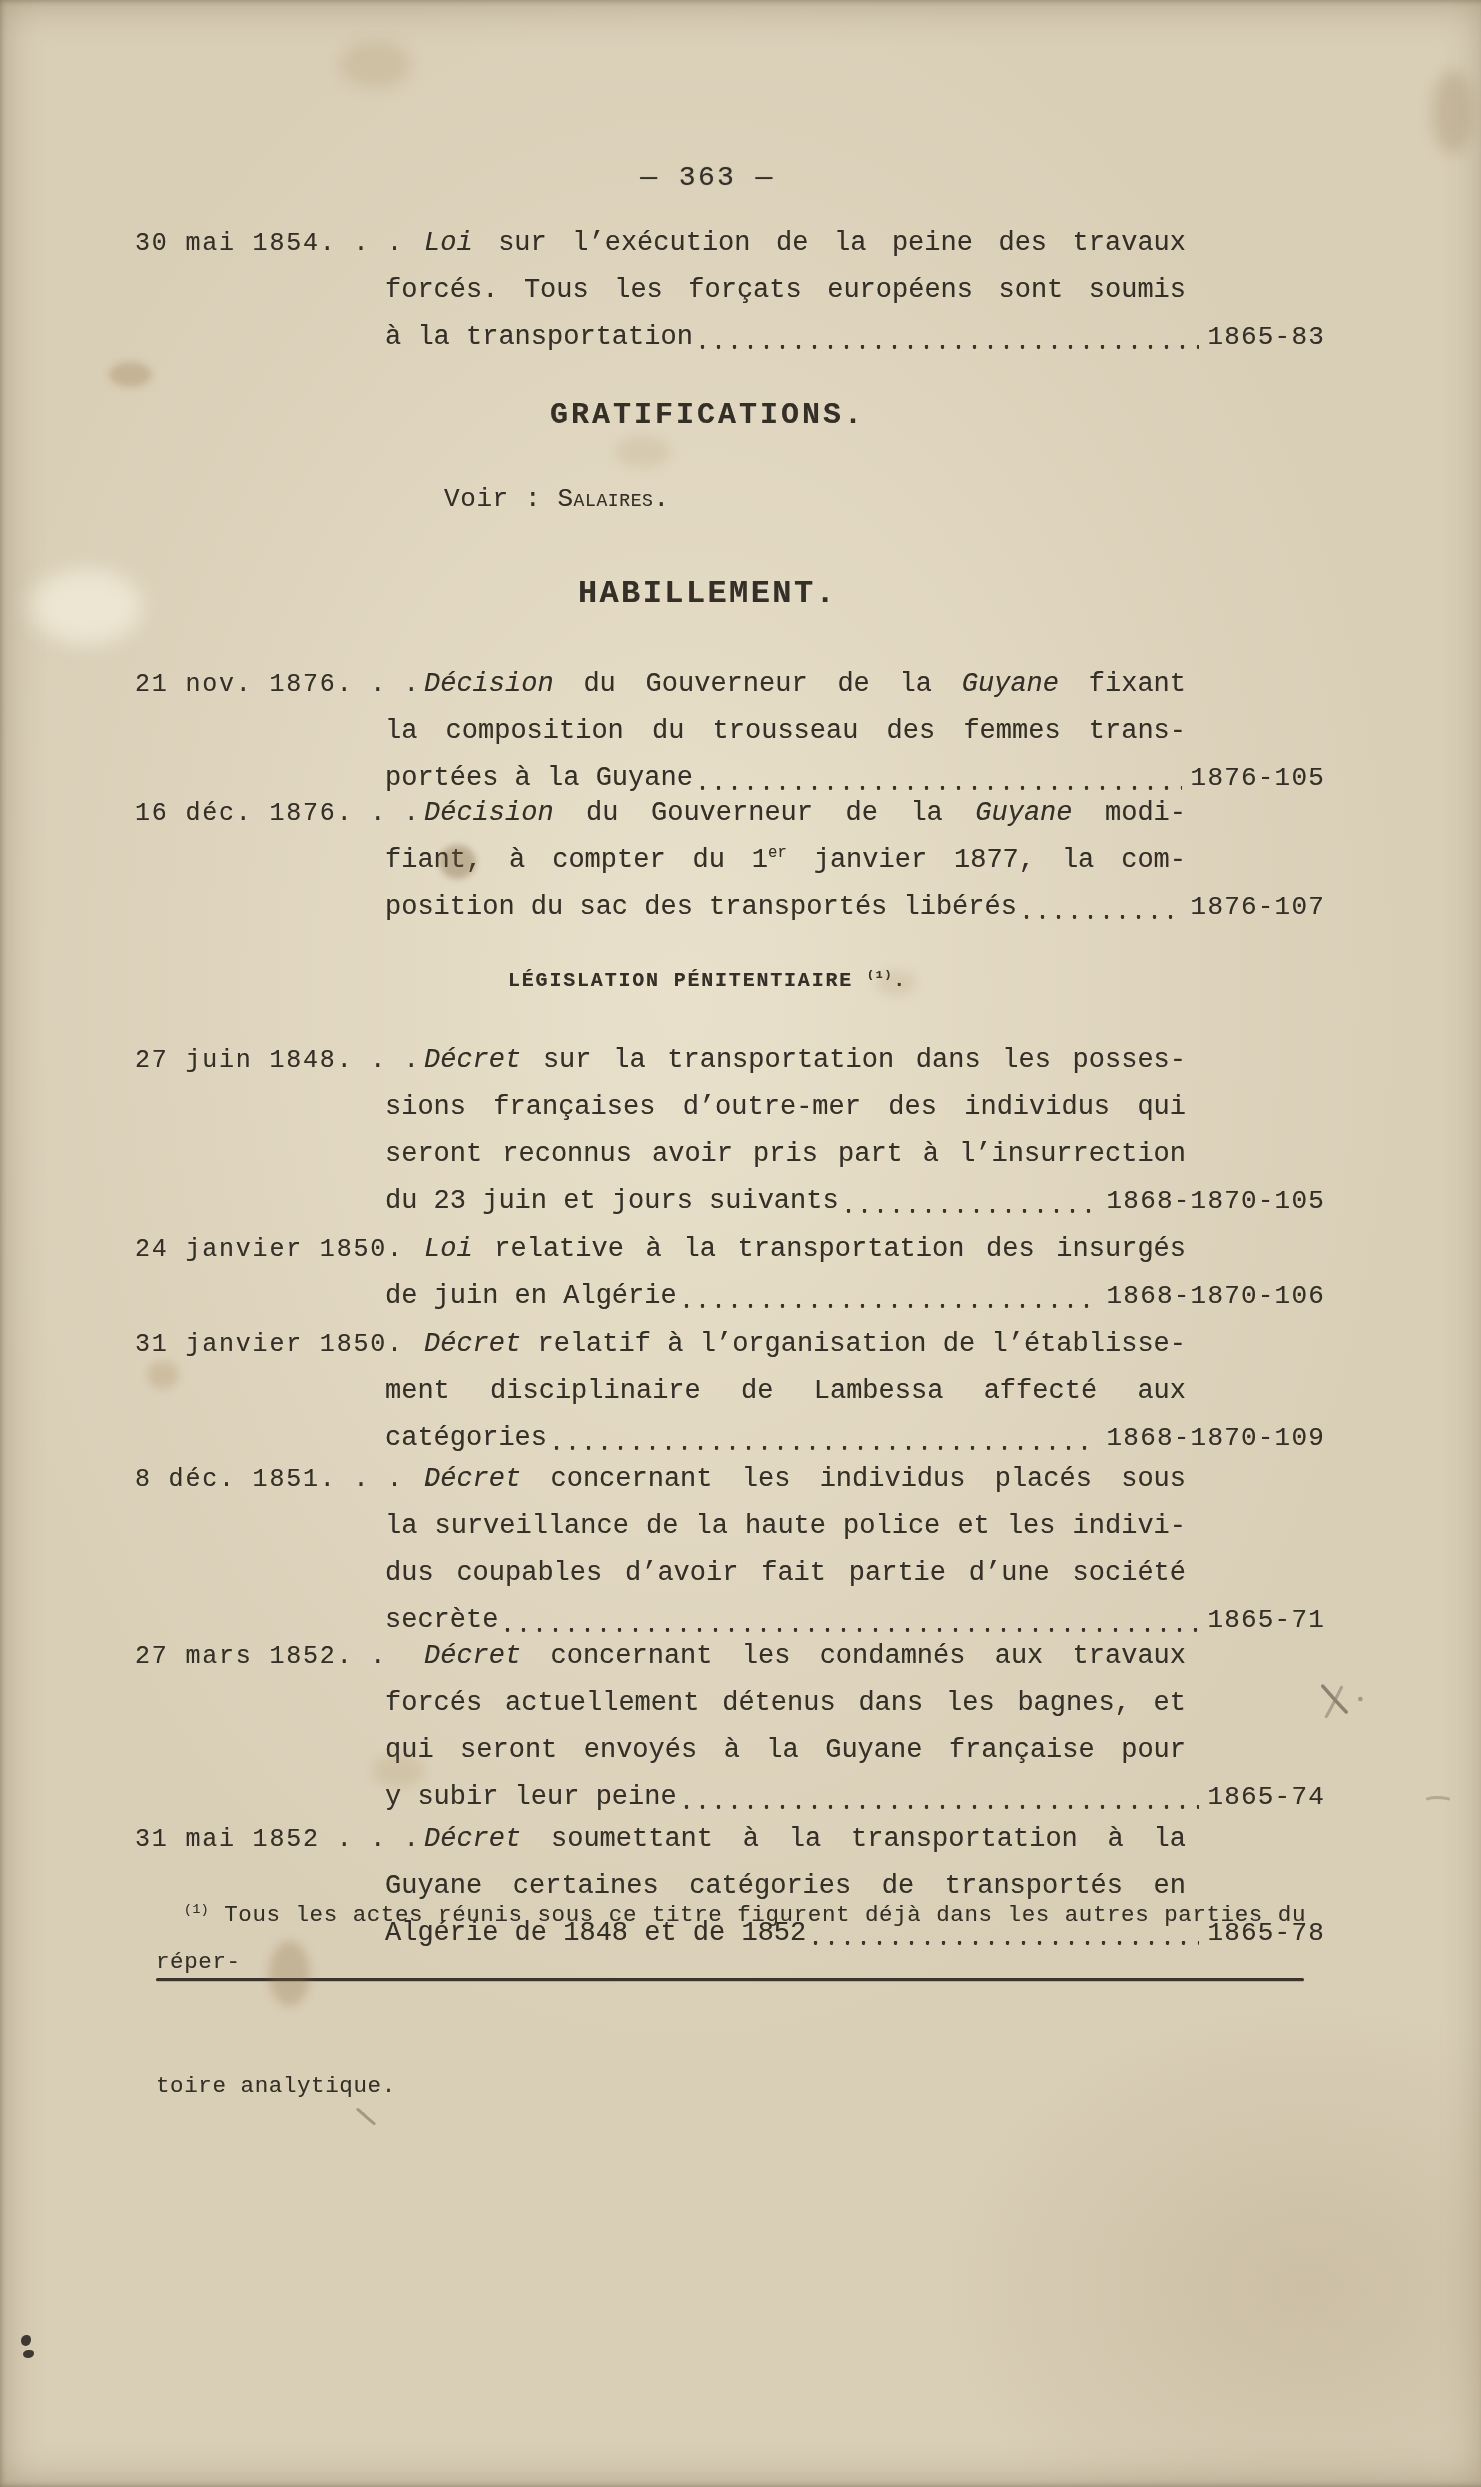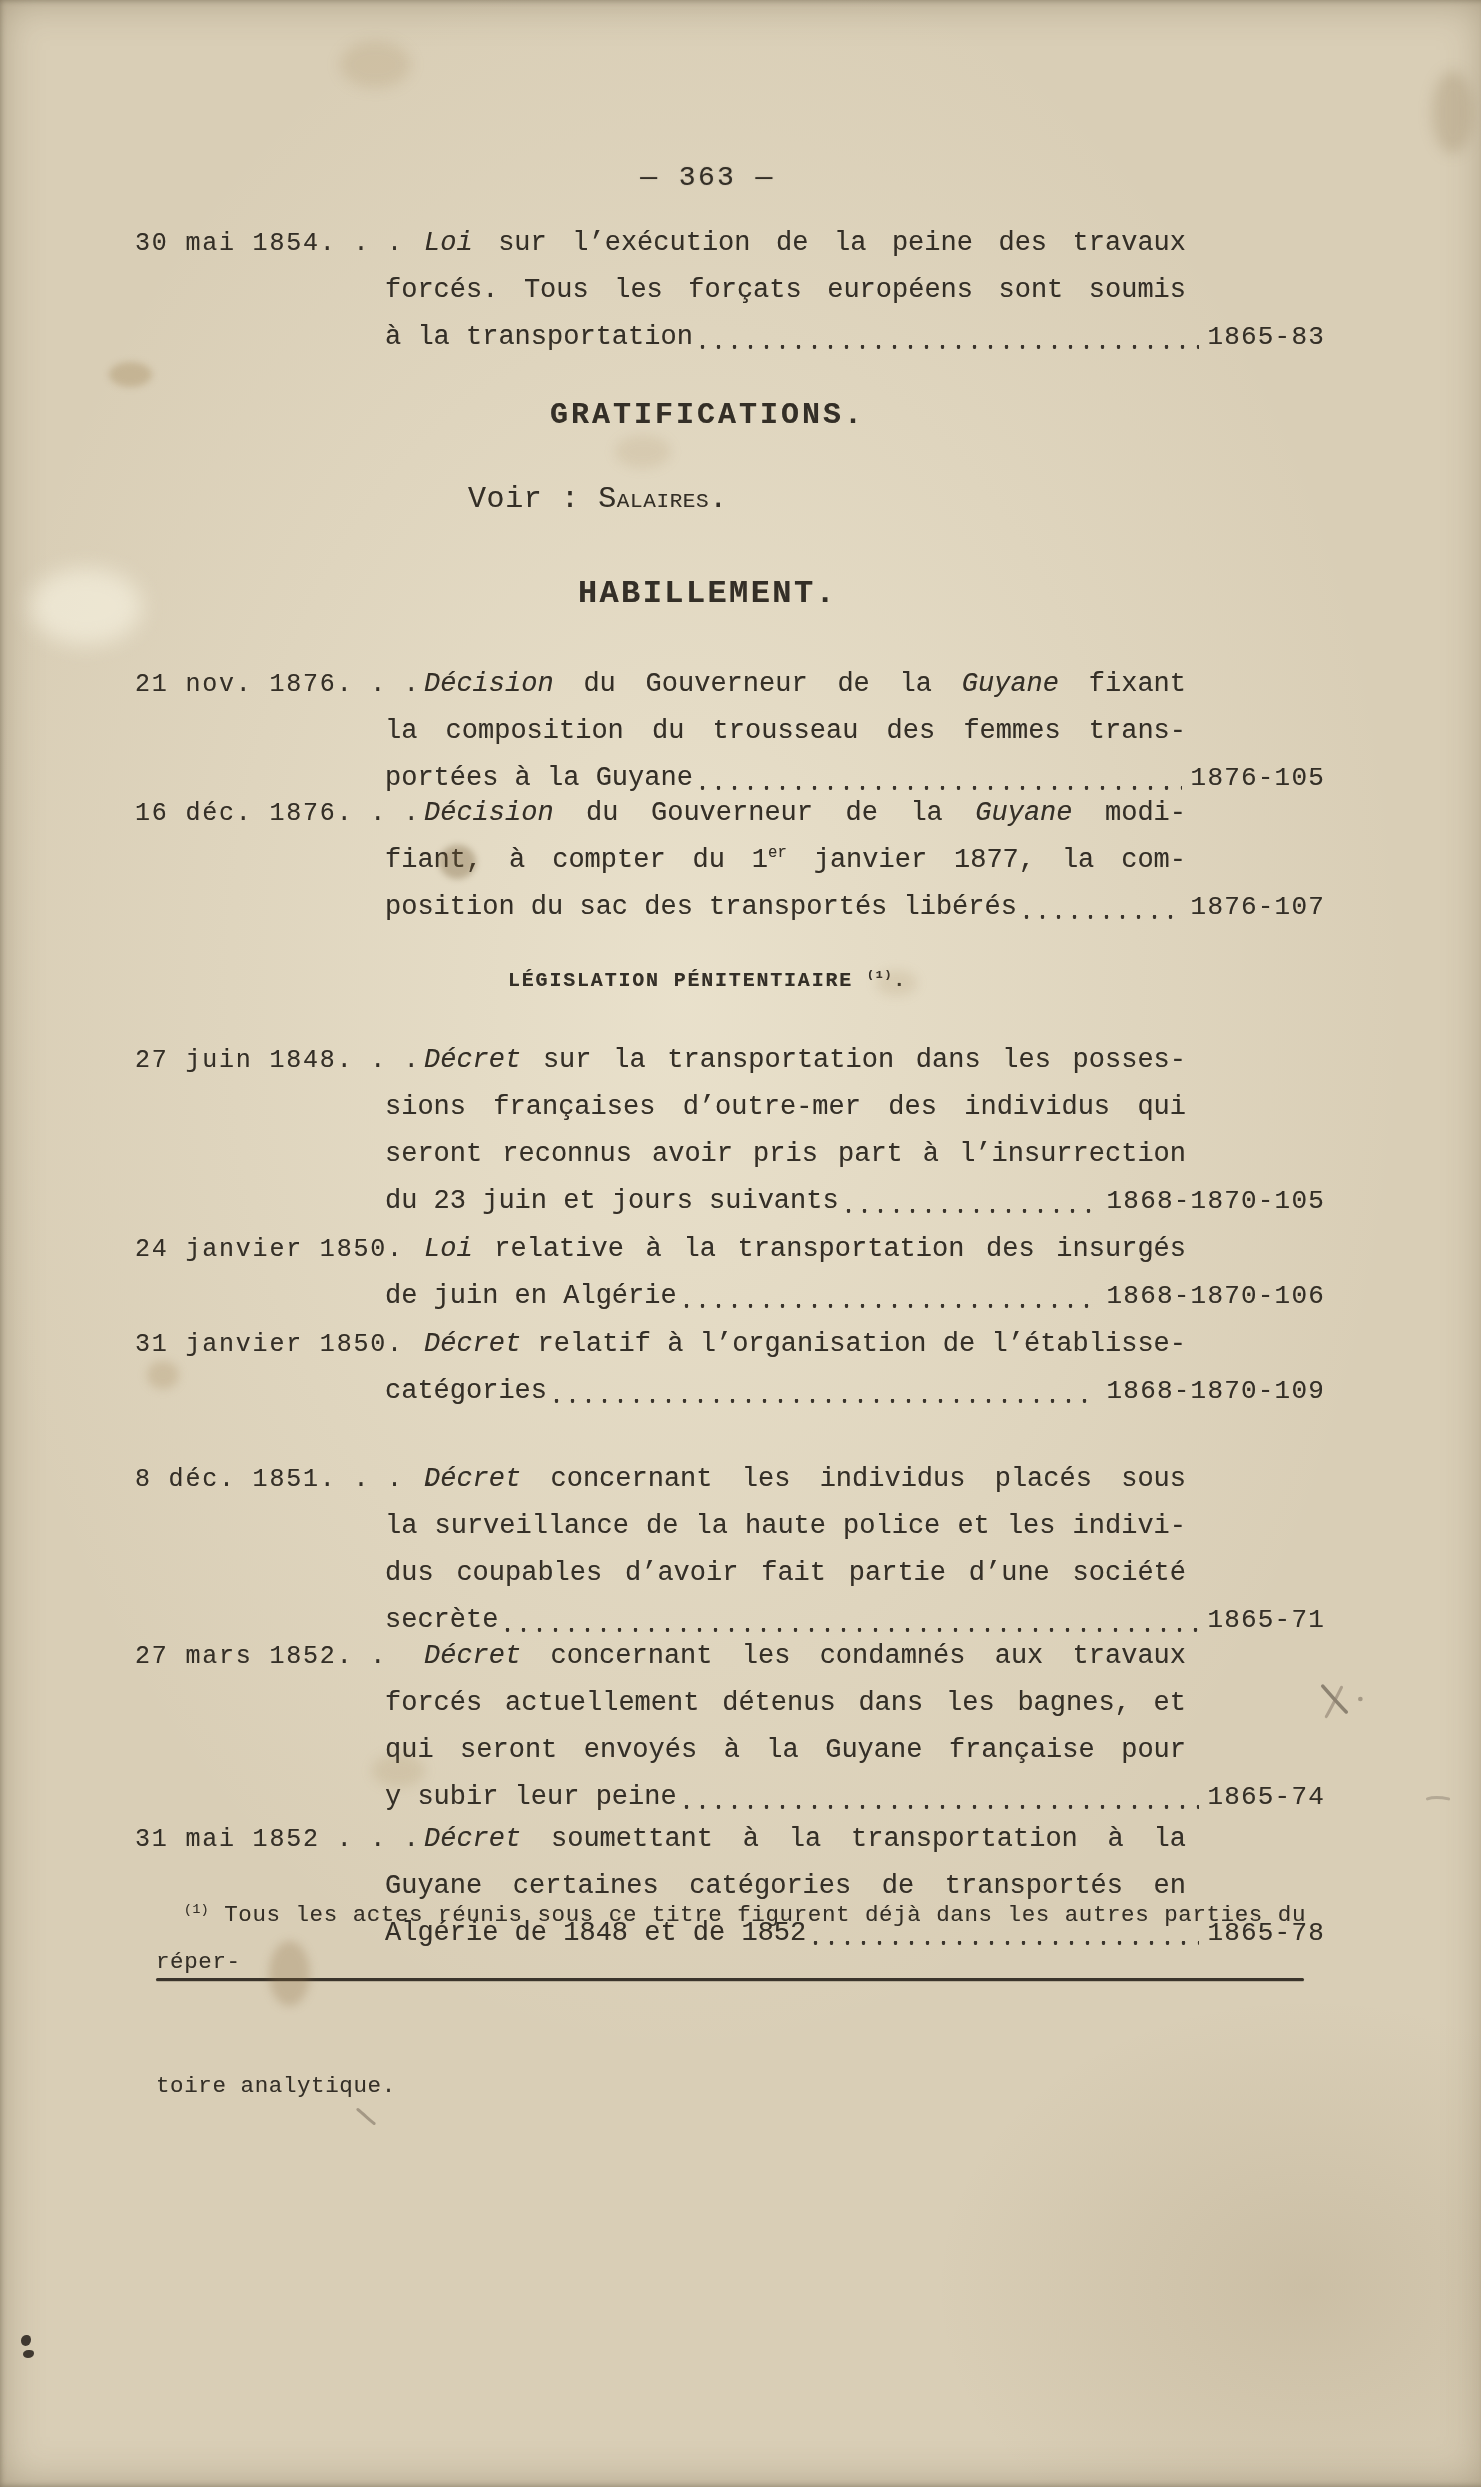--- a/index.html
+++ b/index.html
@@ -18,21 +18,21 @@
     text-align:center;font-size:28px;letter-spacing:2.4px;text-shadow:0 0 1.2px rgba(47,43,36,.35);
   }
   .heading{
     position:absolute;left:95px;width:1225px;height:47px;line-height:47px;text-align:center;
     font-weight:bold;text-shadow:0 0 0.6px rgba(47,43,36,.4);
   }
   .h-grat{top:392px;font-size:30px;letter-spacing:3px;}
   .h-hab{top:570px;font-size:32px;letter-spacing:2.4px;}
   .h-leg{top:957px;font-size:20px;letter-spacing:1.8px;}
   .voir{
-    position:absolute;top:476px;left:468px;height:47px;line-height:47px;font-size:30px;
+    position:absolute;top:476px;left:444px;height:47px;line-height:47px;font-size:26px;
     letter-spacing:0.6px;text-shadow:0 0 0.6px rgba(47,43,36,.35);
   }
   .sc{font-variant:small-caps;}
   .sup{vertical-align:super;font-size:58%;line-height:0;}
   .entry{position:absolute;left:0;width:1481px;}
   .date{
     position:absolute;left:135px;top:0;height:47px;line-height:47px;
     font-size:25px;letter-spacing:1.8px;white-space:pre;text-shadow:0 0 0.6px rgba(47,43,36,.35);
   }
   .tb{position:absolute;left:385px;top:0;width:940px;}
@@ -137,20 +137,21 @@
             <span class="lt"><span>de juin en Algérie</span></span>
             <span class="dots"></span>
             <span class="ref">1868-1870-106</span>
           </div>
         </div>
       </div>
       <div class="entry" style="top: 1321px;">
         <div class="date">31 janvier 1850.</div>
         <div class="tb">
           <div class="bl first"><i>Décret</i><span> relatif à l’organisation de l’établisse-</span></div>
+          <div class="bl"><span>ment disciplinaire de Lambessa affecté aux</span></div>
           <div class="bl lead-line">
             <span class="lt"><span>catégories</span></span>
             <span class="dots"></span>
             <span class="ref">1868-1870-109</span>
           </div>
         </div>
       </div>
       <div class="entry" style="top: 1456px;">
         <div class="date">8 déc. 1851. . . .</div>
         <div class="tb">

